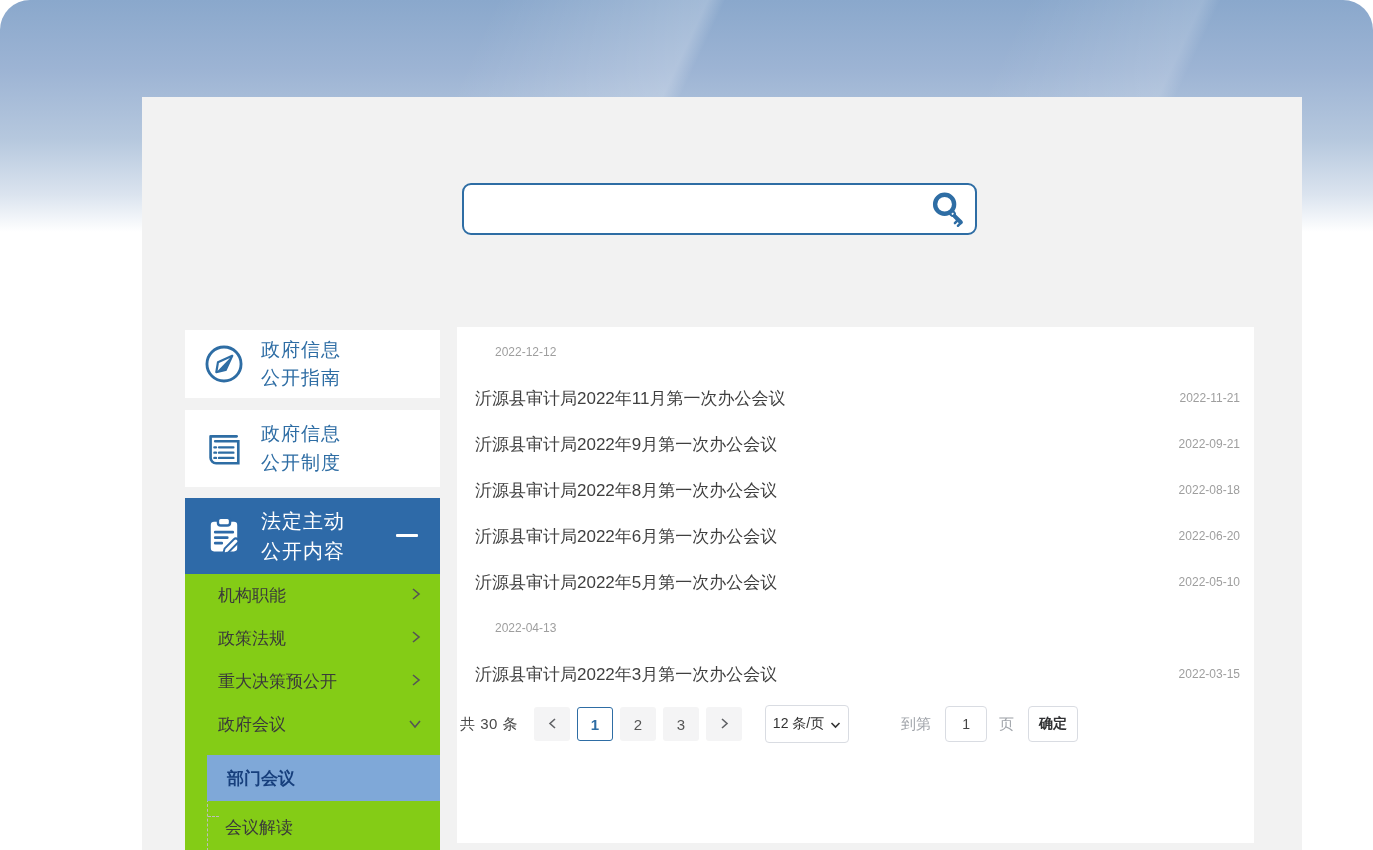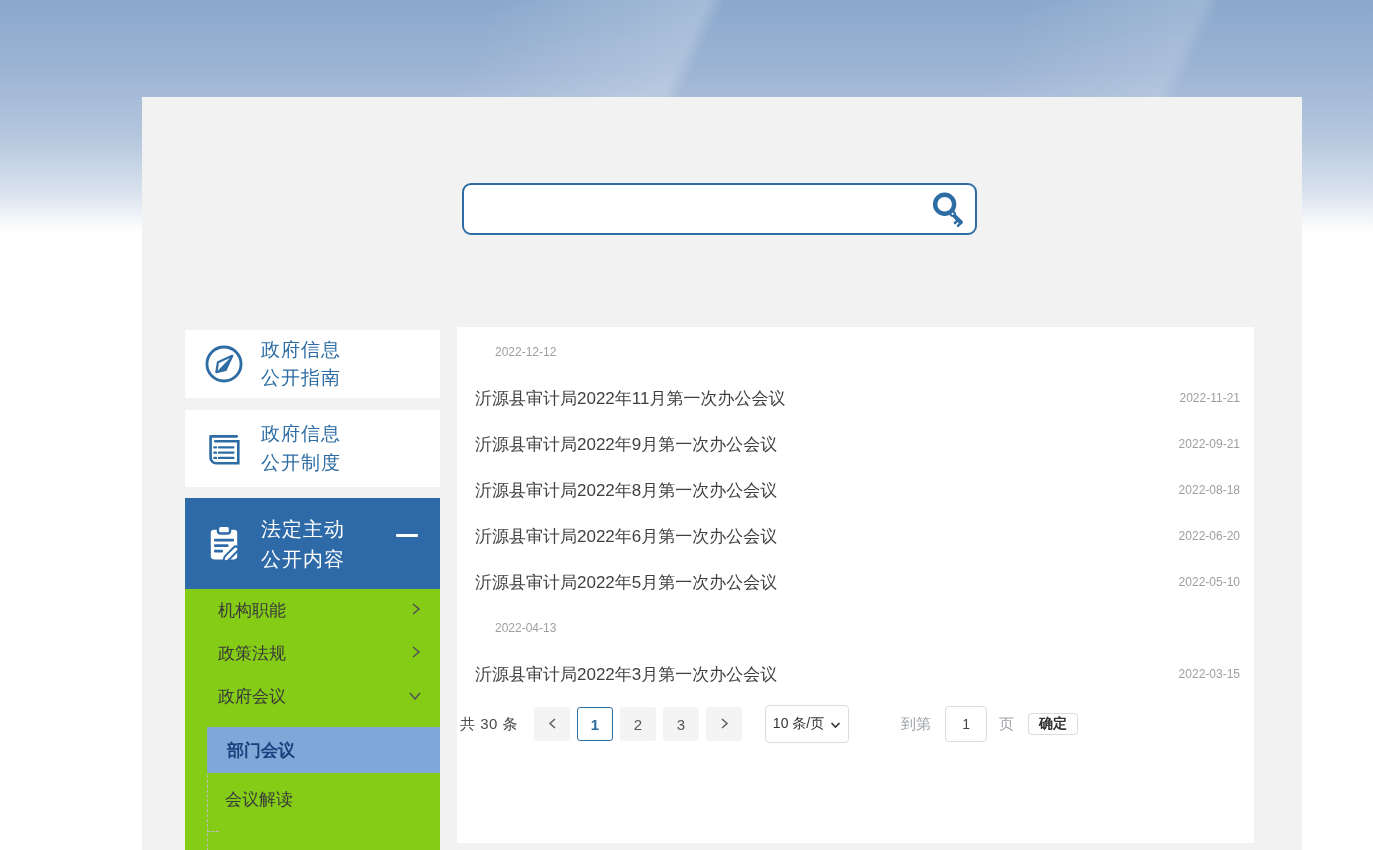--- a/index.html
+++ b/index.html
@@ -1,37 +1,38 @@
 <!DOCTYPE html>
 <html><head>
 <meta charset="utf-8">
 <style>
   html,body{margin:0;padding:0;}
   body{font-family:"Liberation Sans","DejaVu Sans",sans-serif;}
   .viewport{position:relative;width:1373px;height:850px;overflow:hidden;
     background:
       linear-gradient(115deg, rgba(255,255,255,0) 28%, rgba(255,255,255,.22) 40%, rgba(255,255,255,0) 41%, rgba(255,255,255,0) 58%, rgba(255,255,255,.16) 68%, rgba(255,255,255,0) 69%),
       linear-gradient(to bottom, #8aa8cc 0px, #9db4d4 70px, #b6c8de 140px, #dbe4ef 195px, #ffffff 232px, #ffffff 100%);
+    border-radius: 30px;
   }
   .content-col{position:absolute;left:142px;top:97px;width:1160px;height:753px;background:#f2f2f2;}
 
   
   .search-box{position:absolute;left:320px;top:86px;width:511px;height:48px;background:#fff;
     border:2px solid #2e6da4;border-radius:9px;display:flex;align-items:center;}
   .search-box input{flex:1;border:none;outline:none;height:36px;margin-left:14px;font-size:16px;background:transparent;}
   .search-btn{width:44px;height:44px;border:none;background:transparent;cursor:pointer;display:flex;align-items:center;justify-content:center;padding:0;margin-right:6px;}
 
   
   .sidebar{position:absolute;left:43px;top:233px;width:255px;}
   .side-card{background:#fff;display:flex;align-items:center;padding-left:16px;cursor:pointer;}
   .side-card .icon-wrap{width:46px;height:46px;flex:0 0 46px;display:flex;align-items:center;justify-content:center;margin-right:14px;}
   .side-card .lbl{font-size:19px;color:#2e6da4;line-height:1.5;letter-spacing:1px;}
   .card-1{height:68px;margin-bottom:12px;}
   .card-2{height:77px;margin-bottom:11px;}
-  .card-active{height:91px;background:#2e6aa8;position:relative;}
+  .card-active{height:76px;background:#2e6aa8;position:relative;}
   .card-active .lbl{color:#fff;font-size:20px;}
   .minus-ind{position:absolute;right:22px;top:36px;width:22px;height:3px;background:#fff;border-radius:1px;}
 
   .side-menu{background:#84cc16;height:277px;position:relative;overflow:hidden;text-align:right;}
   .menu-item{height:43px;display:flex;align-items:center;justify-content:space-between;
     padding:0 18px 0 33px;font-size:17px;color:#3a3a3a;cursor:pointer;}
   .menu-spacer{height:9px;}
   .sub-active{position:relative;z-index:1;margin-left:22px;height:46px;background:#7fa8d8;display:flex;align-items:center;
     padding-left:20px;font-size:17px;font-weight:bold;color:#173f7c;cursor:pointer;}
   .sub-item{height:52px;display:flex;align-items:center;padding-left:40px;font-size:17px;color:#3a3a3a;cursor:pointer;}
@@ -51,21 +52,21 @@
   .pg-btn{width:36px;height:34px;border:none;border-radius:3px;background:#f4f4f5;color:#555;
     font-size:15px;display:flex;align-items:center;justify-content:center;cursor:pointer;margin-right:7px;padding:0;}
   .pg-btn.num{font-size:15px;}
   .pg-btn.active{background:#fff;border:1px solid #2e6da4;color:#2e6da4;font-weight:bold;}
   .pg-size{margin-left:16px;width:82px;height:36px;border:1px solid #d9dce2;border-radius:4px;background:#fff;
     display:flex;align-items:center;justify-content:center;gap:6px;font-size:14px;color:#333;cursor:pointer;}
   .pg-goto-label{margin-left:52px;font-size:15px;color:#a0a4aa;}
   .pg-goto-input{margin-left:14px;width:36px;height:32px;border:1px solid #d9dce2;border-radius:4px;
     text-align:center;font-size:14px;color:#444;outline:none;}
   .pg-page-label{margin-left:12px;font-size:15px;color:#a0a4aa;}
-  .pg-confirm{margin-left:14px;height:22px;padding:0 10px;border:1px solid #d9dce2;border-radius:4px;background:#fff;
+  .pg-confirm{margin-left:14px;height:36px;padding:0 10px;border:1px solid #d9dce2;border-radius:4px;background:#fff;
     font-size:14px;font-weight:600;color:#303133;cursor:pointer;}
 </style>
 </head>
 <body>
 
 <div class="viewport">
   <div class="content-col">
 
     <div class="search-box">
       <input type="text" value="" style="">
@@ -143,20 +144,28 @@
         </div>
         <div class="menu-item">
           <span>政策法规</span>
           <span>
             <svg width="12" height="14" viewBox="0 0 12 14">
                 <polyline points="3,2 9,7 3,12" fill="none" stroke="#555" stroke-width="1.6"></polyline>
               </svg>
           </span>
         </div>
         <div class="menu-item">
+          <span>重大决策预公开</span>
+          <span>
+            <svg width="12" height="14" viewBox="0 0 12 14">
+                <polyline points="3,2 9,7 3,12" fill="none" stroke="#555" stroke-width="1.6"></polyline>
+              </svg>
+          </span>
+        </div>
+        <div class="menu-item">
           <span>政府会议</span>
           <span>
             <svg width="14" height="12" viewBox="0 0 14 12">
                 <polyline points="2,3 7,9 12,3" fill="none" stroke="#555" stroke-width="1.6"></polyline>
               </svg>
           </span>
         </div>
         <div class="menu-spacer"></div>
         <div class="tree-v"></div>
         <div class="tree-h"></div>
@@ -216,21 +225,21 @@
         <button class="pg-btn num">2</button>
         <button class="pg-btn num">3</button>
         <button class="pg-btn">
           <span>
             <svg width="11" height="13" viewBox="0 0 11 13">
                 <polyline points="3,2 8,6.5 3,11" fill="none" stroke="#606266" stroke-width="1.6"></polyline>
               </svg>
           </span>
         </button>
         <div class="pg-size">
-          <span>10 条/页</span>
+          <span>12 条/页</span>
           <span>
             <svg width="11" height="8" viewBox="0 0 11 8">
                 <polyline points="1.5,2 5.5,6 9.5,2" fill="none" stroke="#333" stroke-width="1.6"></polyline>
               </svg>
           </span>
         </div>
         <span class="pg-goto-label">到第</span>
         <input class="pg-goto-input" type="text" value="1" style="">
         <span class="pg-page-label">页</span>
         <button class="pg-confirm">确定</button>

